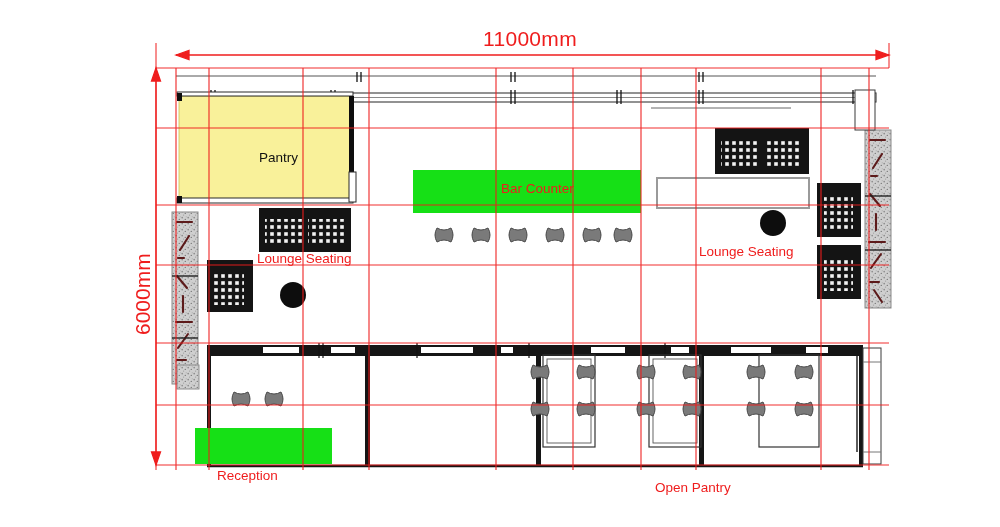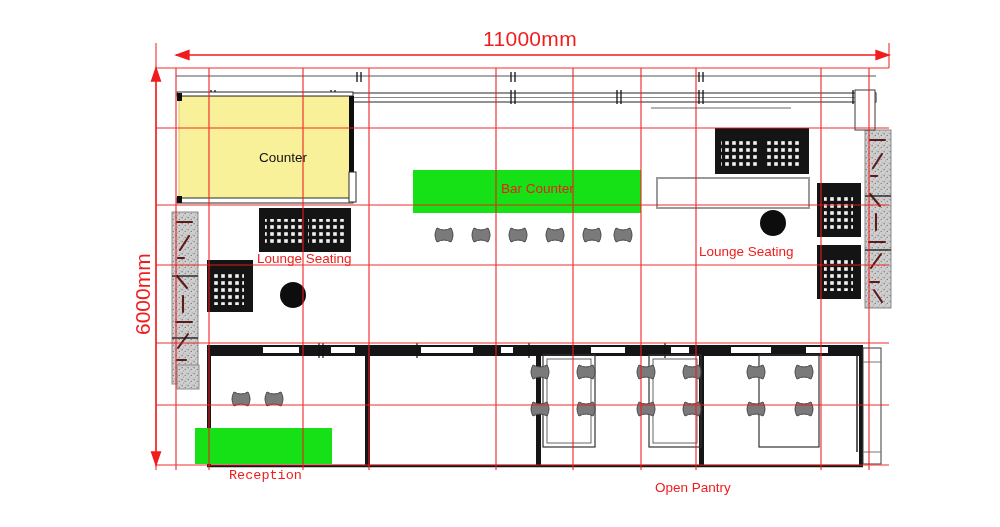--- a/index.html
+++ b/index.html
@@ -256,26 +256,26 @@
       <polygon points="125,68 120.5,81 129.5,81" fill="#ef1d1d"></polygon>
       <polygon points="125,465 120.5,452 129.5,452" fill="#ef1d1d"></polygon>
       <line x1="858" y1="43" x2="858" y2="68" stroke-width="1"></line>
     </g>
   </svg>
 
   <div class="lbl dim red" style="left:452px;top:27px;">11000mm</div>
 
   <div class="lbl dimv red" style="left:100px;top:335px;">6000mm</div>
 
-  <div class="lbl roomlbl blk" style="left:228px;top:150px;">Counter</div>
+  <div class="lbl roomlbl blk" style="left:228px;top:150px;">Pantry</div>
 
   <div class="lbl roomlbl red" style="left:470px;top:181px;">Bar Counter</div>
 
   <div class="lbl roomlbl red" style="left:226px;top:251px;">Lounge Seating</div>
 
   <div class="lbl roomlbl red" style="left:668px;top:244px;">Lounge Seating</div>
 
-  <div class="lbl roomlbl red" style="left:198px;top:468px;font-family:Liberation Mono, monospace;">Reception</div>
+  <div class="lbl roomlbl red" style="left:186px;top:468px;">Reception</div>
 
   <div class="lbl roomlbl red" style="left:624px;top:480px;">Open Pantry</div>
 
 
 </div>
 
 </body></html>

